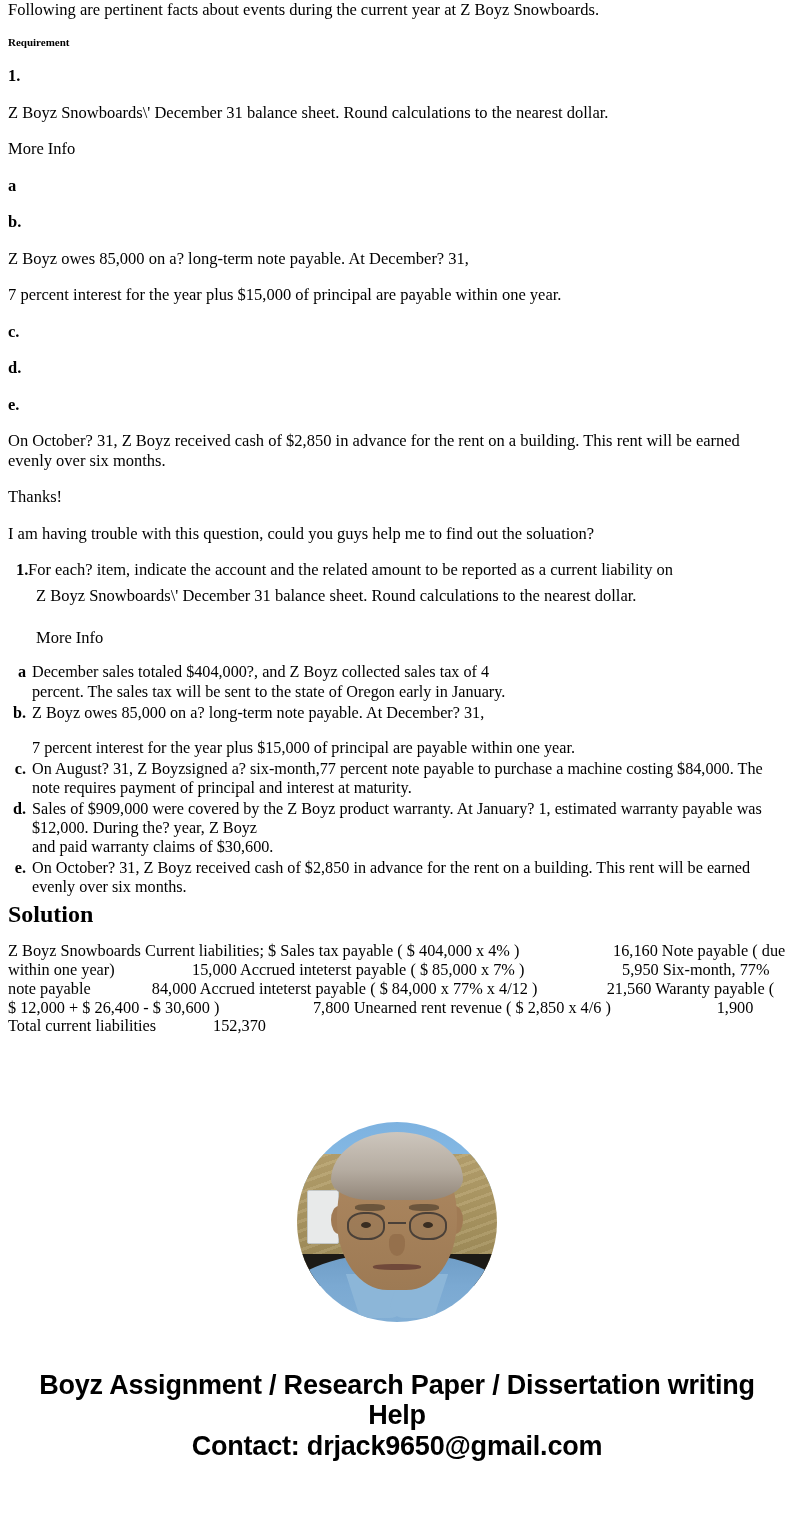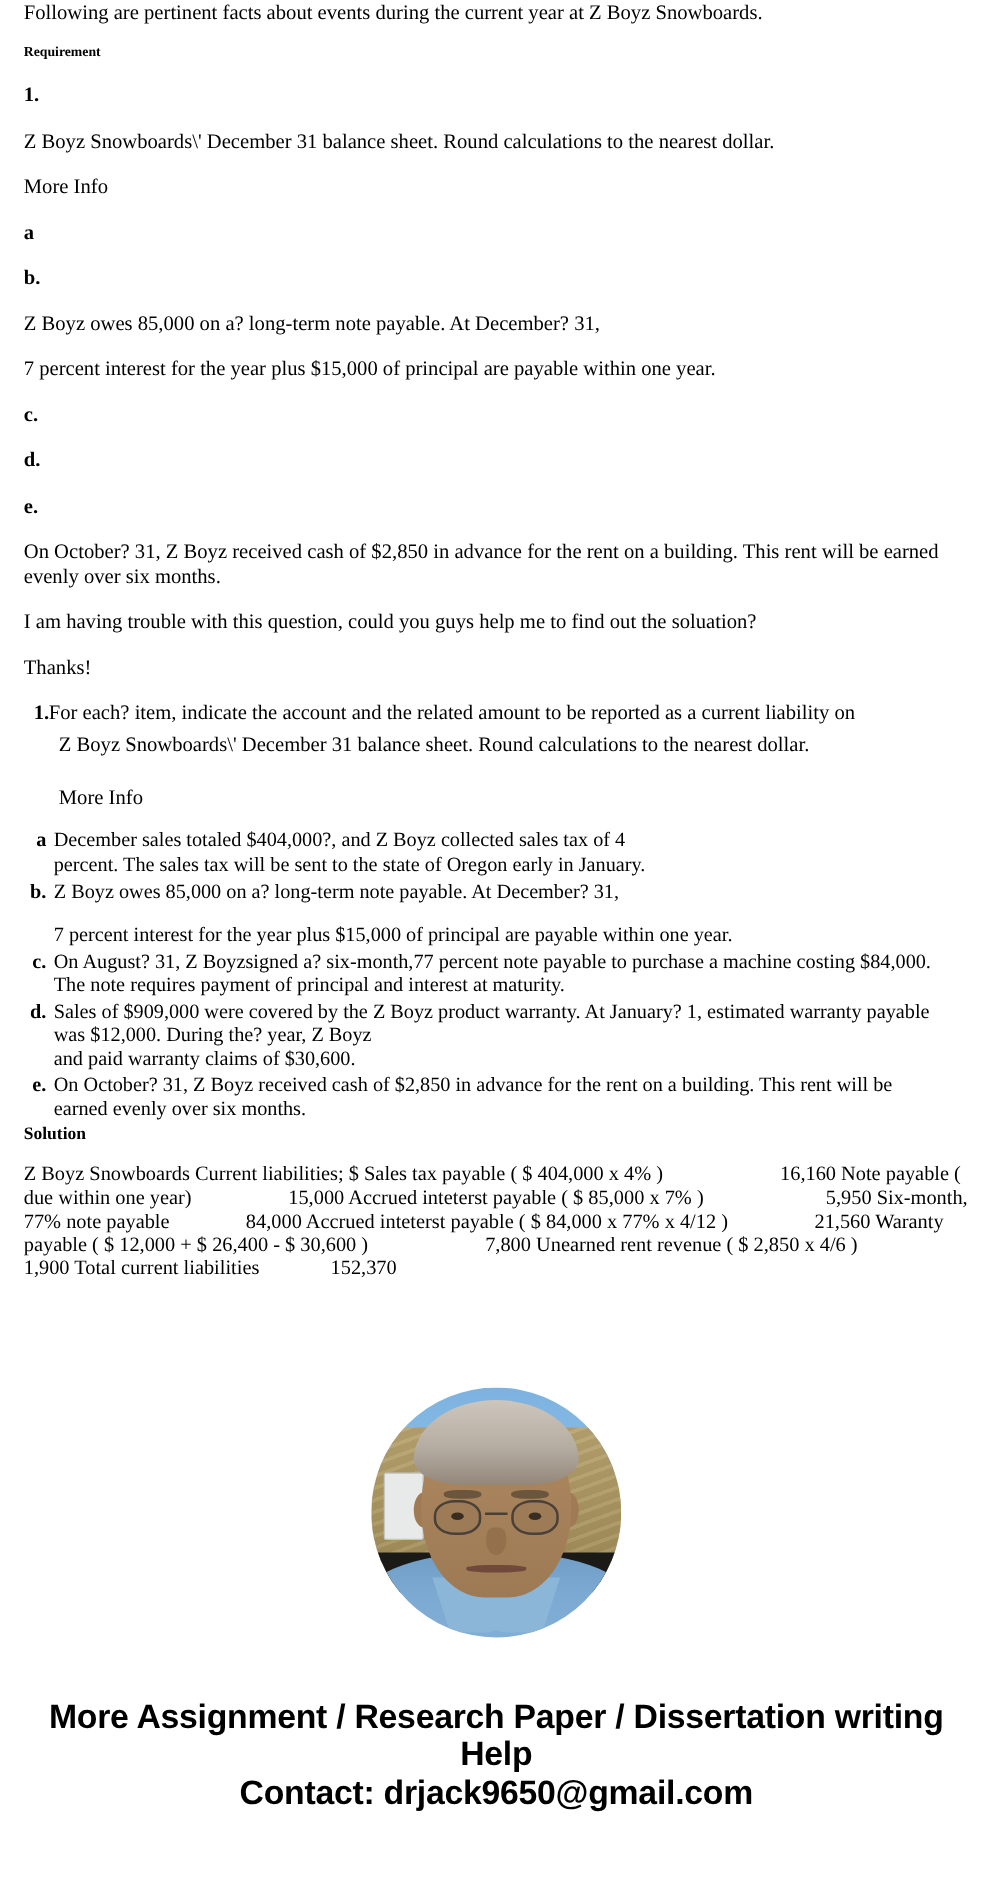--- a/index.html
+++ b/index.html
@@ -10,42 +10,42 @@
   body {
     width: 794px;
     min-height: 1523px;
     font-family: "Liberation Serif", "DejaVu Serif", serif;
     color: #000000;
     -webkit-font-smoothing: antialiased;
   }
   .page {
     width: 794px;
     box-sizing: border-box;
-    padding: 0 19px;
+    padding: 0 8px;
     position: relative;
   }
   p.body-line {
     font-size: 16.5px;
     line-height: 1.18;
     margin: 0 0 17px 0;
   }
   .hdr-requirement {
     font-size: 11px;
     font-weight: bold;
     line-height: 1.18;
     margin: 0 0 17px 0;
   }
   .marker-line {
     font-size: 16.5px;
     font-weight: bold;
     line-height: 1.18;
     margin: 0 0 17px 0;
   }
   .solution-hdr {
-    font-size: 14px;
+    font-size: 24px;
     font-weight: bold;
     line-height: 1.2;
     margin: 0 0 14px 0;
   }
   
   .req-block {
     margin-top: 6px;
   }
   .req-item {
     display: flex;
@@ -325,23 +325,23 @@
   <p class="body-line">7 percent interest for the year plus $15,000 of principal are payable within one year.</p>
 
   <div class="marker-line">c.</div>
 
   <div class="marker-line">d.</div>
 
   <div class="marker-line">e.</div>
 
   <p class="body-line">On October? 31, Z Boyz received cash of $2,850 in advance for the rent on a building. This rent will be earned evenly over six months.</p>
 
+  <p class="body-line">Thanks!</p>
+
   <p class="body-line">I am having trouble with this question, could you guys help me to find out the soluation?</p>
-
-  <p class="body-line">Thanks!</p>
 
   <div class="req-block">
     <div class="req-item">
       <span class="req-num">1.</span>
       <span class="req-text">For each? item, indicate the account and the related amount to be reported as a current liability on</span>
     </div>
     <div class="req-sub">Z Boyz Snowboards\' December 31 balance sheet. Round calculations to the nearest dollar.</div>
     <div class="more-info-2">More Info</div>
   </div>
 
@@ -413,18 +413,18 @@
       <div class="av-eye-r"></div>
       <div class="av-glass-l"></div>
       <div class="av-glass-r"></div>
       <div class="av-bridge"></div>
       <div class="av-nose"></div>
       <div class="av-mouth"></div>
     </div>
   </div>
 
   <div class="cta">
-    <span>More Assignment / Research Paper / Dissertation</span>
+    <span>Boyz Assignment / Research Paper / Dissertation</span>
     <span>writing Help</span>
     <span class="l3">Contact: drjack9650@gmail.com</span>
   </div>
 
 </div>
 
 </body></html>

